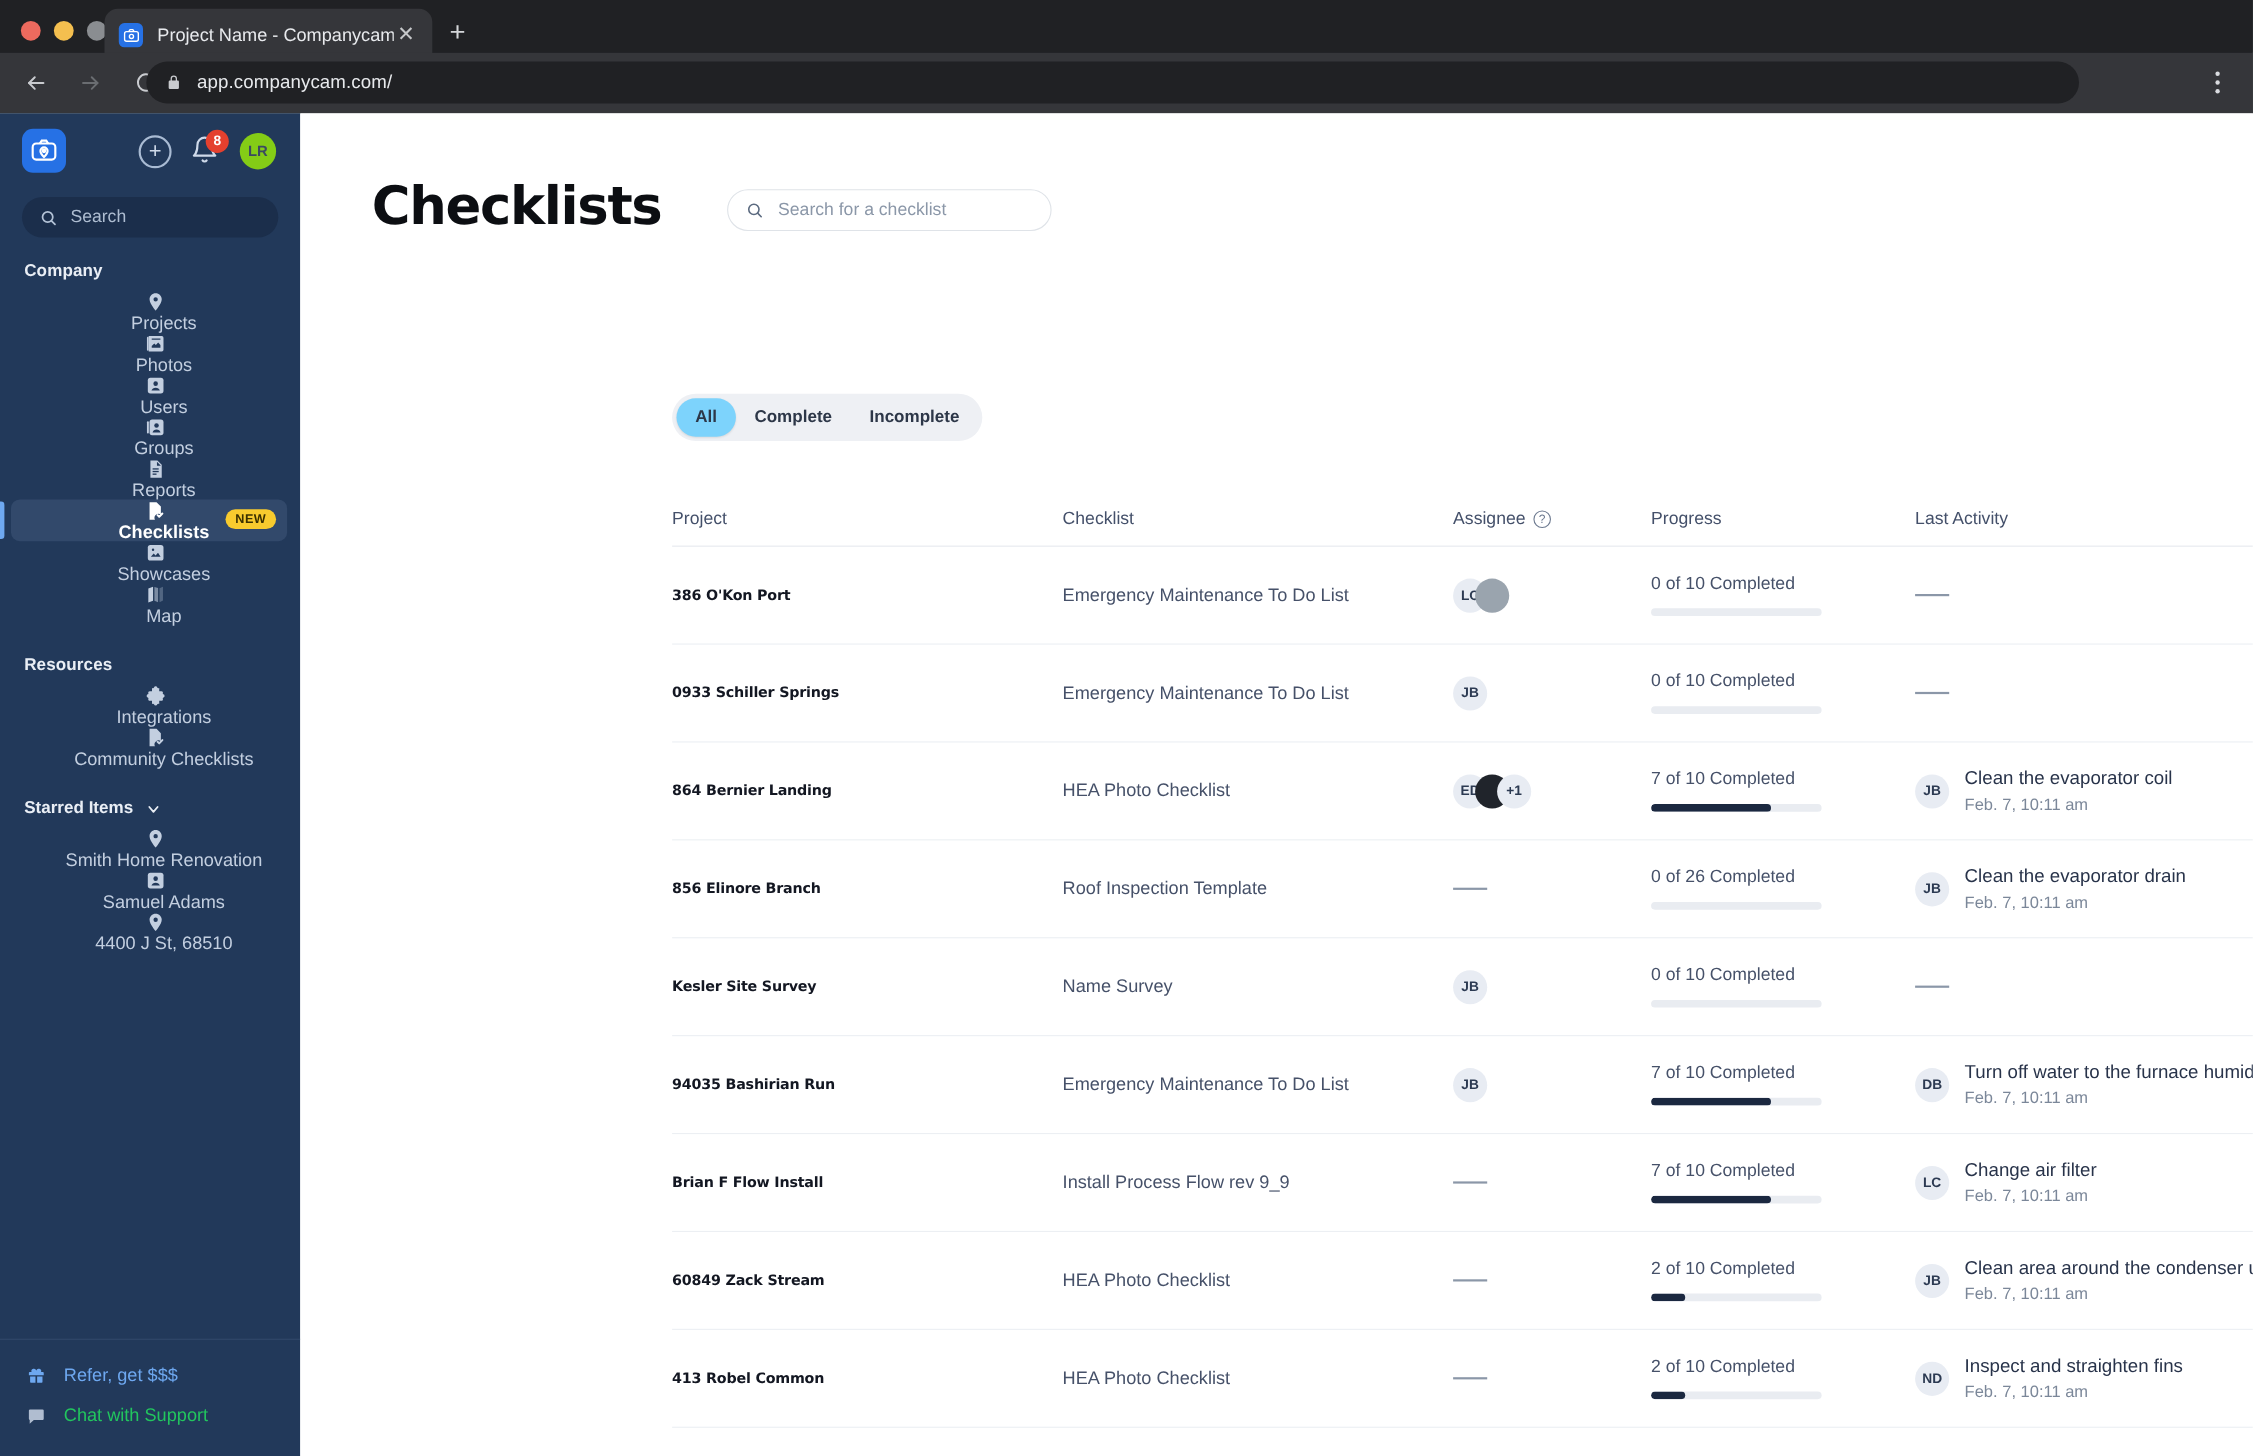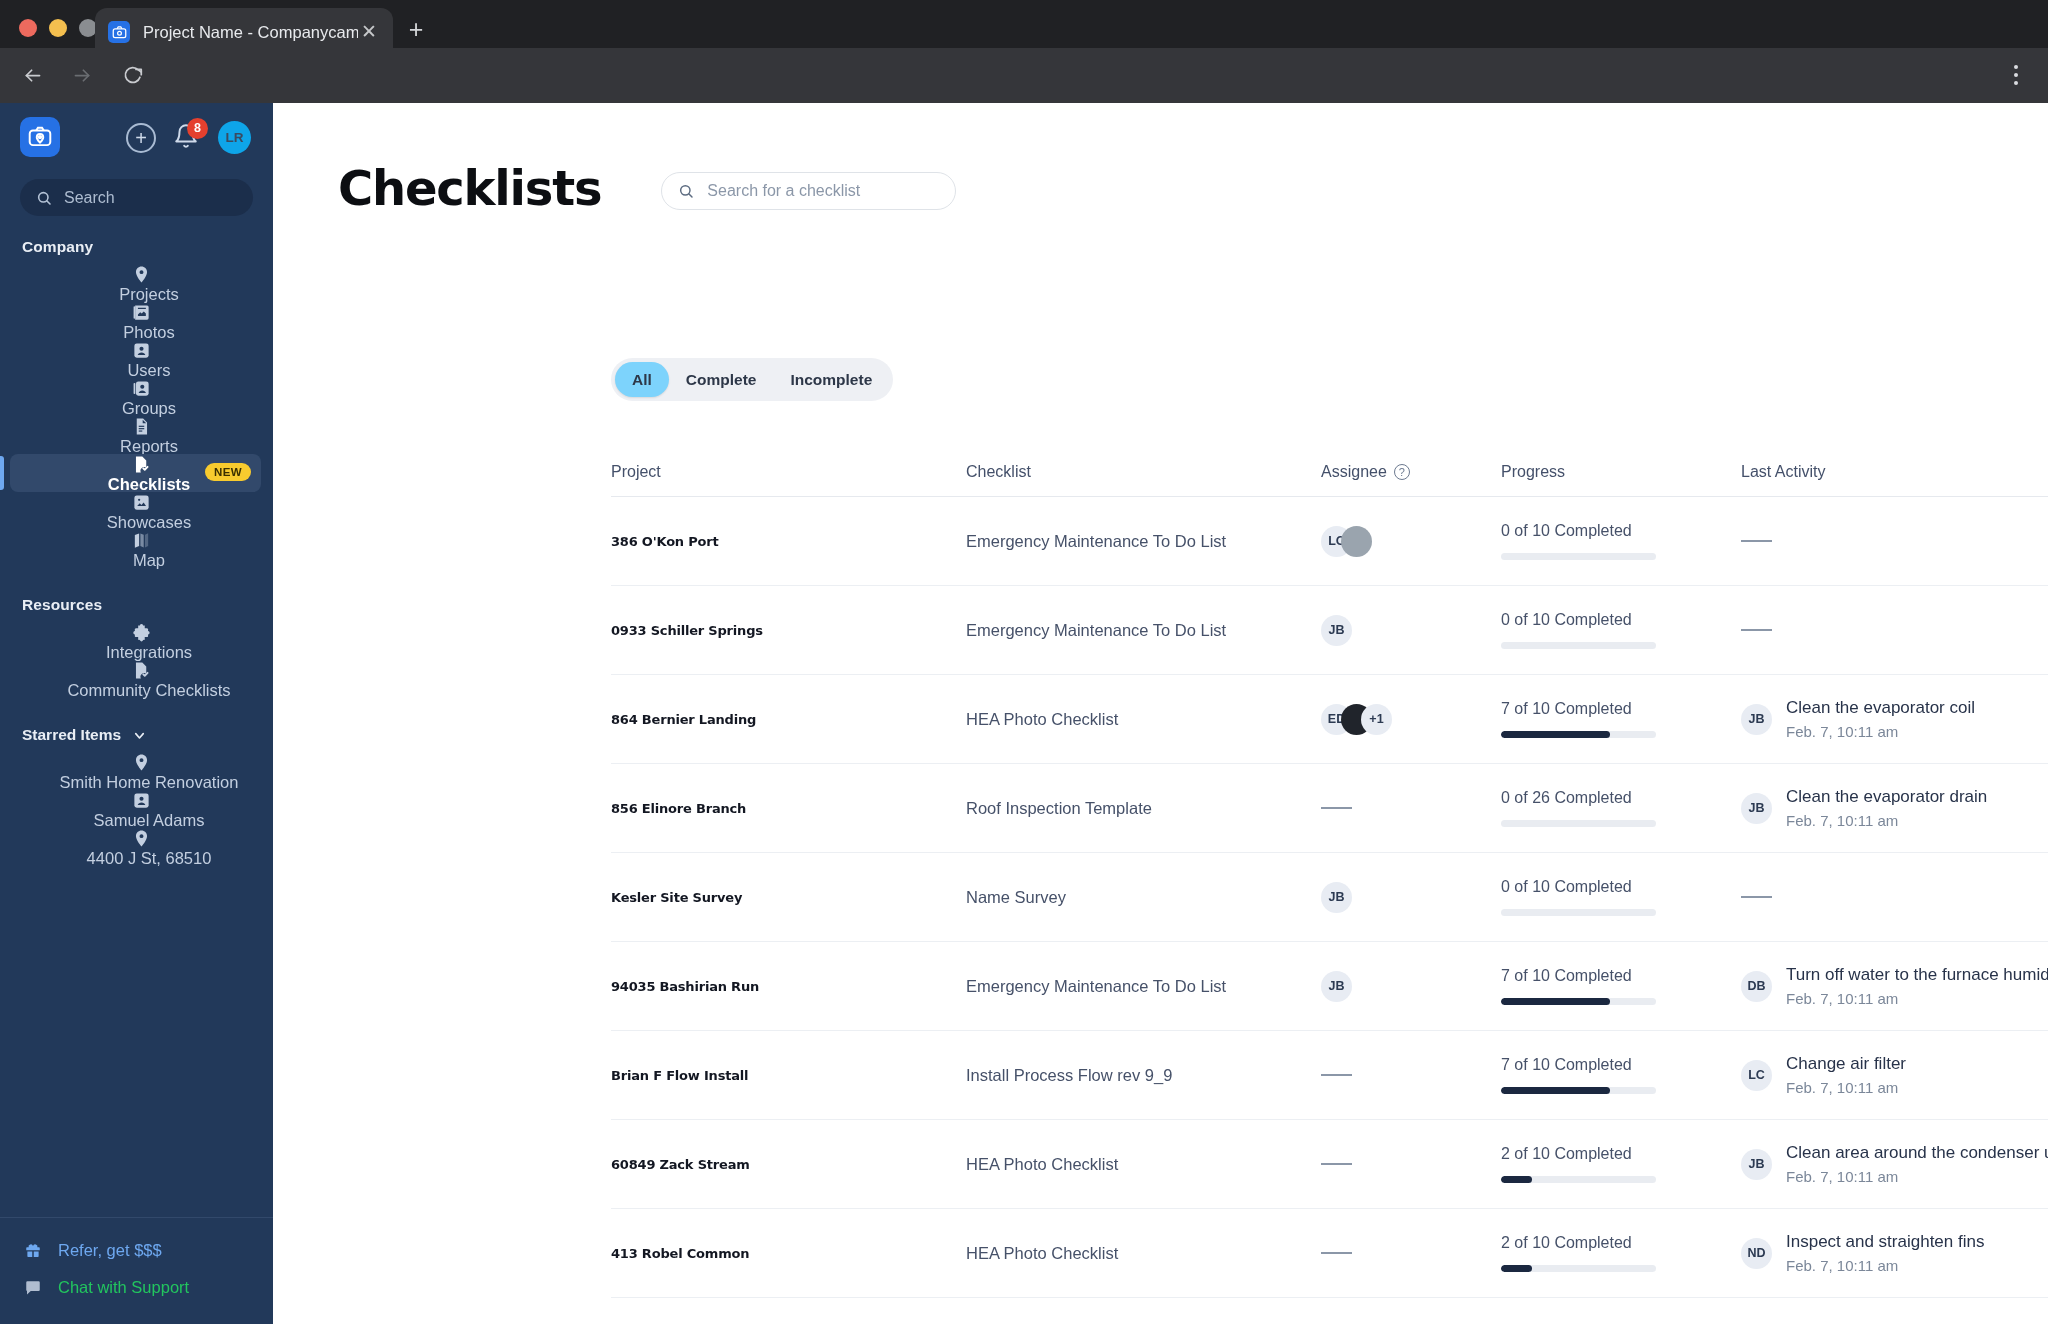--- a/index.html
+++ b/index.html
@@ -118,21 +118,21 @@
   }
   #notifications-bell { position: relative; width: 28px; height: 30px; color: #cfdaea; }
   #notification-badge {
     position: absolute; right: -7px; top: -5px;
     min-width: 21px; height: 21px; padding: 0 5px;
     border-radius: 11px; background: #e4402e; color: #fff;
     font-size: 12.5px; font-weight: bold; line-height: 21px; text-align: center;
   }
   #user-avatar {
     width: 33px; height: 33px; border-radius: 50%;
-    background: #0ea5e9; color: #3b4a60;
+    background: #84cc16; color: #3b4a60;
     font-size: 13.5px; font-weight: bold;
     display: flex; align-items: center; justify-content: center;
   }
 
   #sidebar-search {
     margin: 0 20px 0 20px; height: 37px;
     background: #1b2e4b; border-radius: 19px;
     display: flex; align-items: center; padding: 12px 16px;
     flex: 0 0 auto;
   }
@@ -337,20 +337,28 @@
       <svg width="21" height="21" viewBox="0 0 24 24" fill="none" stroke="currentColor" stroke-width="2" stroke-linecap="round" stroke-linejoin="round">
           <line x1="4" y1="12" x2="19" y2="12"></line>
           <polyline points="13 6 19 12 13 18"></polyline>
         </svg>
     </div>
     <div class="nav-btn">
       <svg width="21" height="21" viewBox="0 0 24 24" fill="none" stroke="currentColor" stroke-width="2" stroke-linecap="round" stroke-linejoin="round">
           <polyline points="22 11 22 5 16 5"></polyline>
           <path d="M20.5 14a8.5 8.5 0 1 1-2-8.5L22 8"></path>
         </svg>
+    </div>
+    <div id="omnibox">
+      <span id="lock-icon">
+        <svg width="14" height="14" viewBox="0 0 24 24" fill="currentColor">
+            <path d="M12 1a5 5 0 0 0-5 5v3H6a2 2 0 0 0-2 2v9a2 2 0 0 0 2 2h12a2 2 0 0 0 2-2v-9a2 2 0 0 0-2-2h-1V6a5 5 0 0 0-5-5zm0 2a3 3 0 0 1 3 3v3H9V6a3 3 0 0 1 3-3z"></path>
+          </svg>
+      </span>
+      <span id="omnibox-url">app.companycam.com/</span>
     </div>
     <div id="kebab-menu">
         <i></i>
         <i></i>
         <i></i>
       </div>
   </div>
 </div>
 
 <div id="sidebar">

